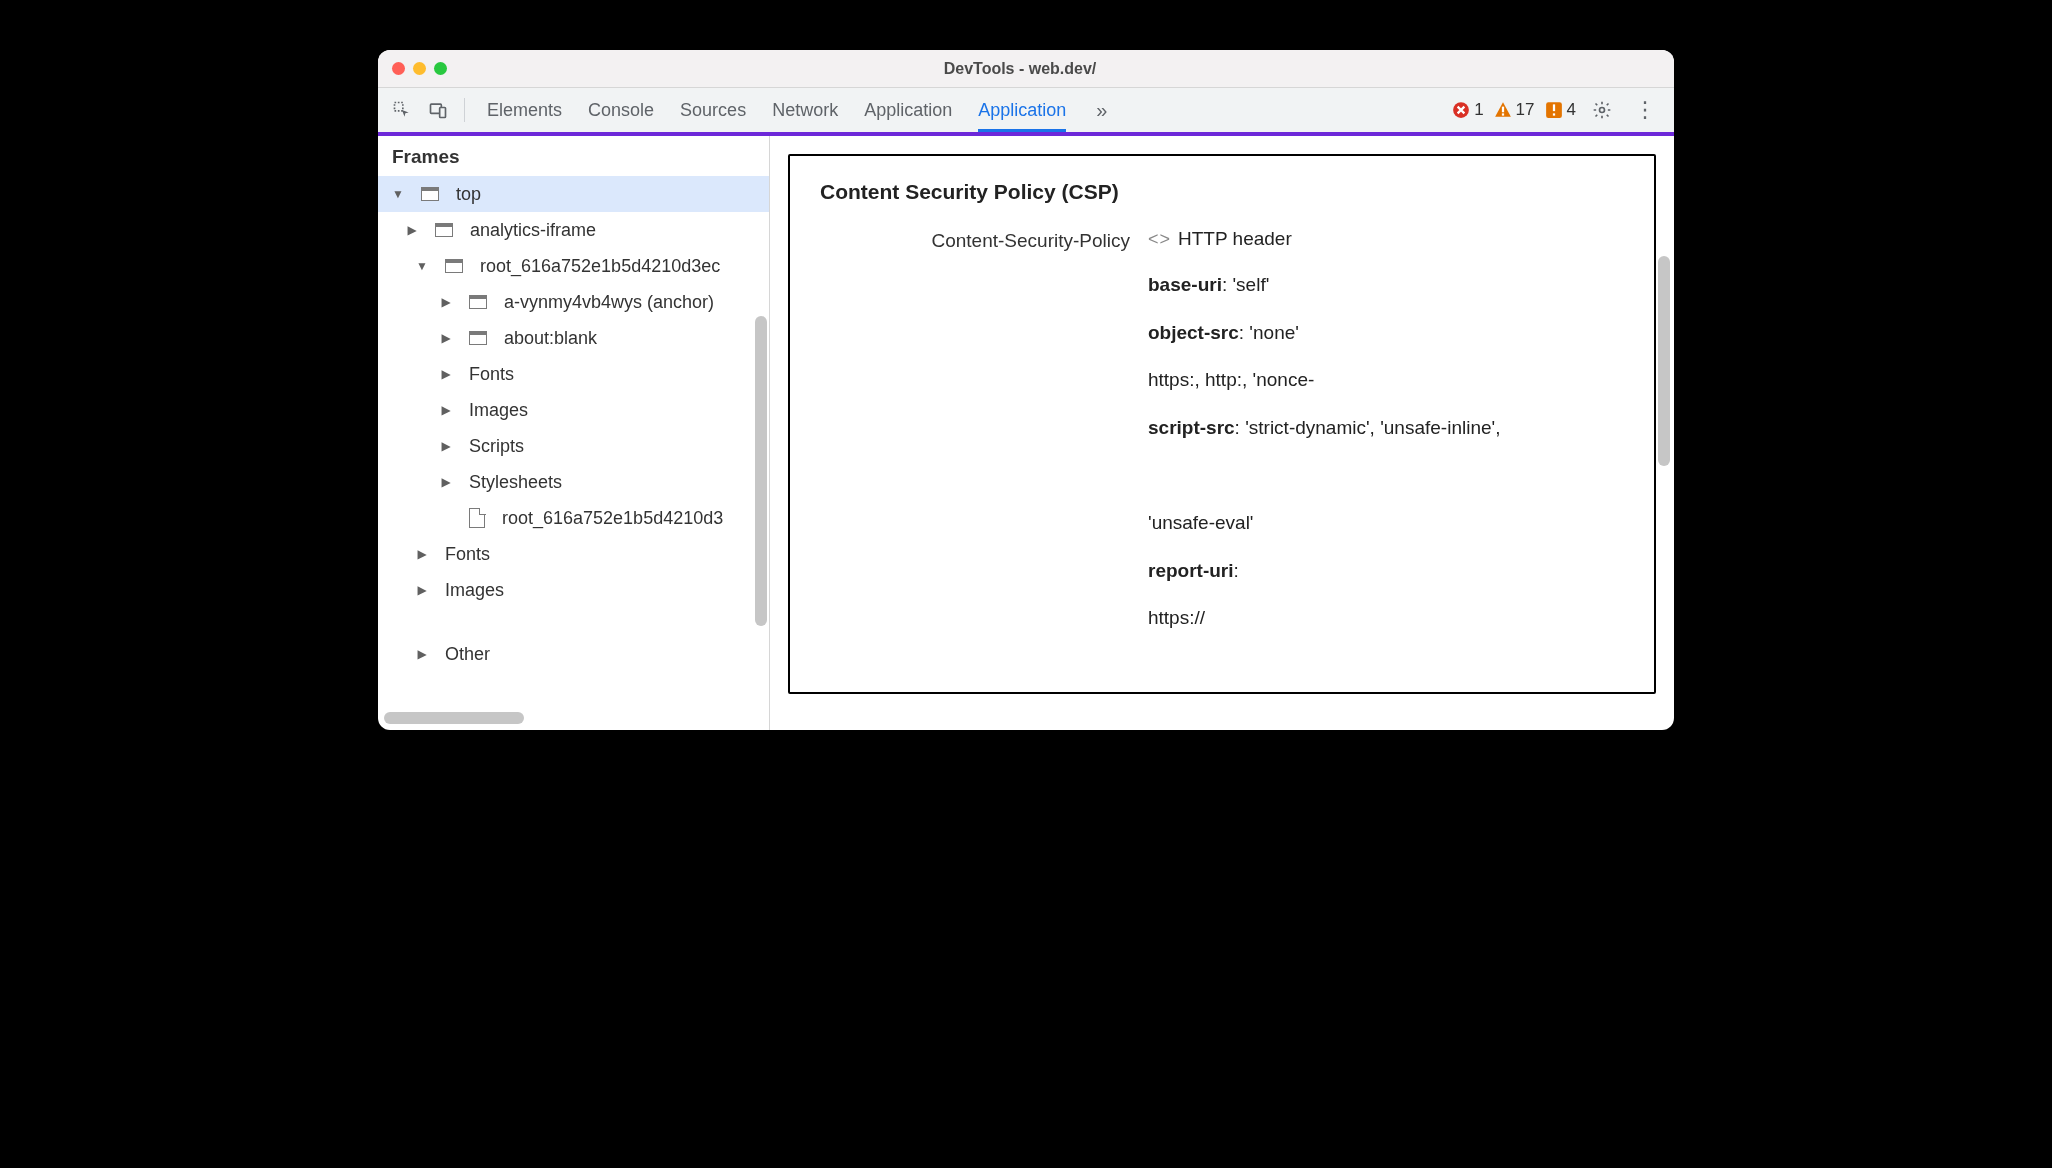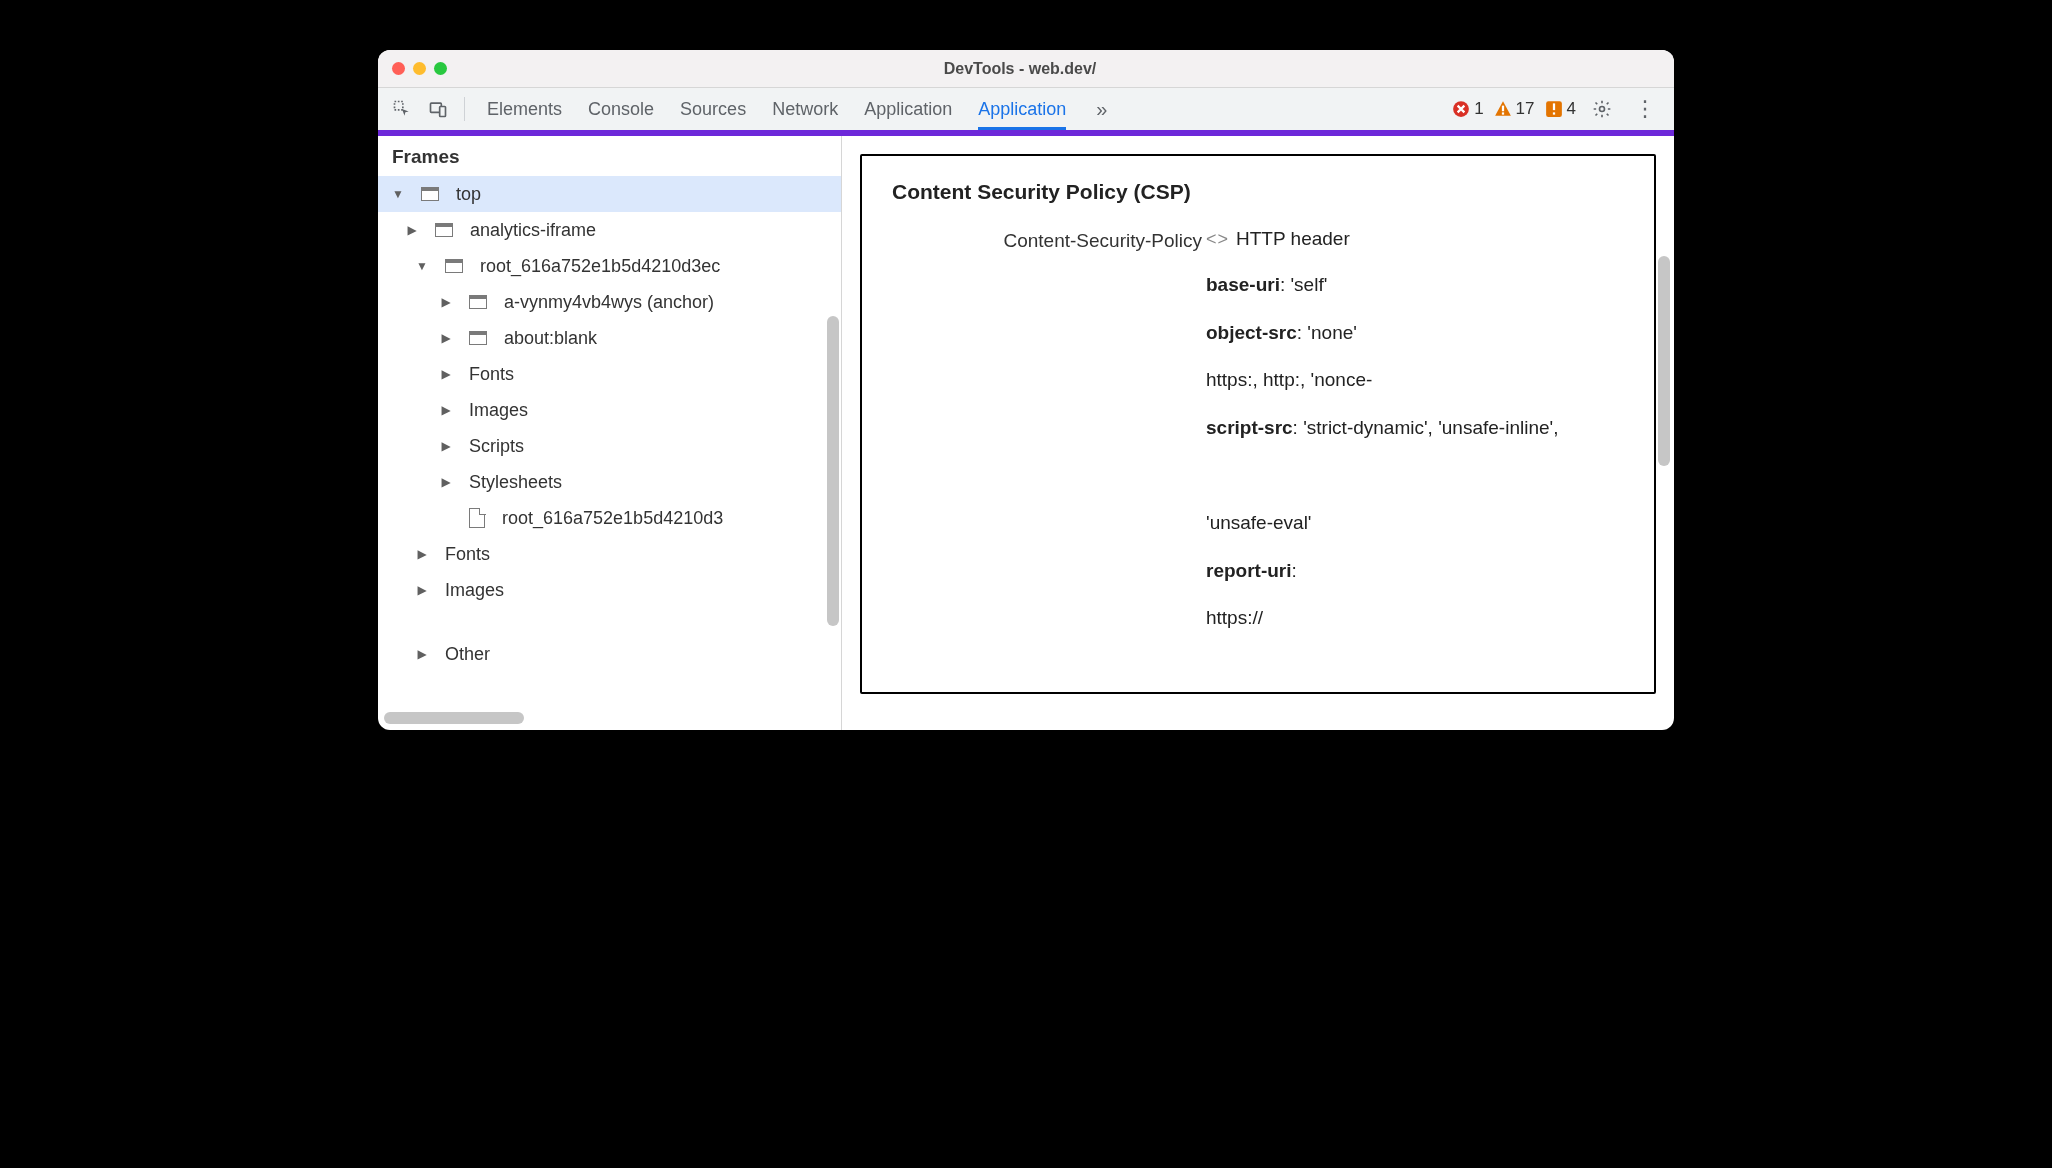--- a/index.html
+++ b/index.html
@@ -47,21 +47,21 @@
     left: 0; right: 12px;
     text-align: center;
     font-size: 16px;
     font-weight: 600;
     color: #4a4a4a;
     pointer-events: none;
   }
   .toolbar {
     height: 48px;
     background: #f1f3f4;
-    border-bottom: 6px solid #6d28d9;
+    border-bottom: 4px solid #6d28d9;
     display: flex;
     align-items: center;
     padding: 0 8px;
     gap: 4px;
   }
   .tool-icon {
     width: 32px; height: 32px;
     display: flex; align-items: center; justify-content: center;
     color: #5f6368;
     border-radius: 4px;
@@ -113,21 +113,21 @@
   }
   .status-icon { width: 18px; height: 18px; display:flex; align-items:center; justify-content:center; }
   .gear { color:#5f6368; }
   .kebab { color:#5f6368; font-size:22px; padding:0 6px; }
   .body {
     flex: 1;
     display: flex;
     min-height: 0;
   }
   .sidebar {
-    width: 464px;
+    width: 392px;
     border-right: 1px solid #d6d6d6;
     display: flex;
     flex-direction: column;
     position: relative;
     overflow: hidden;
   }
   .sidebar-header {
     font-size: 19px;
     font-weight: 600;
     color: #333;
@@ -227,21 +227,21 @@
     padding: 24px 30px;
   }
   .panel-title {
     font-size: 21px;
     font-weight: 700;
     color: #222;
     margin-bottom: 24px;
   }
   .csp-grid {
     display: flex;
-    gap: 4px;
+    gap: 18px;
   }
   .csp-key-col {
     width: 310px;
     text-align: right;
     font-size: 19px;
     color: #333;
     padding-top: 2px;
   }
   .csp-val-col {
     flex: 1;

